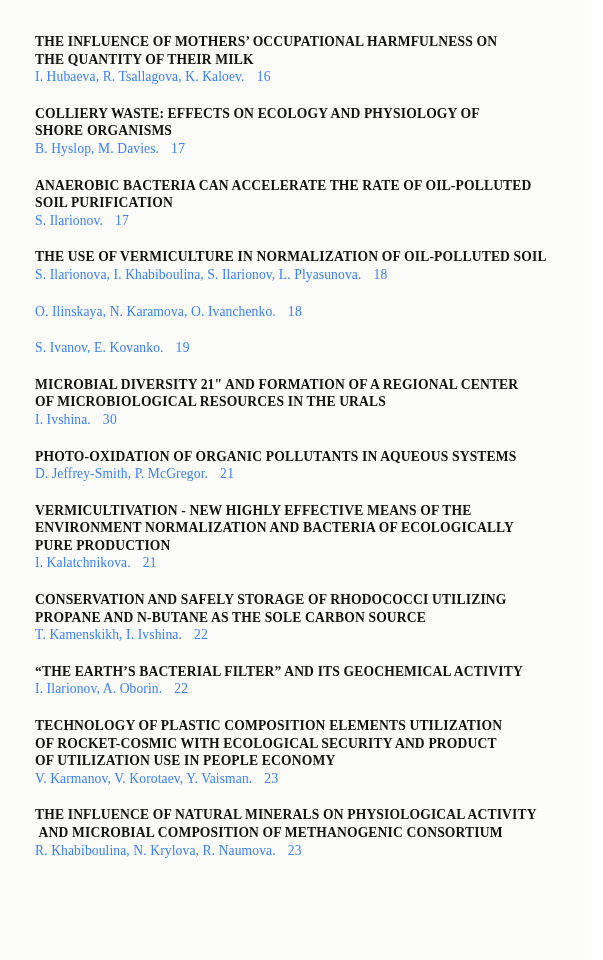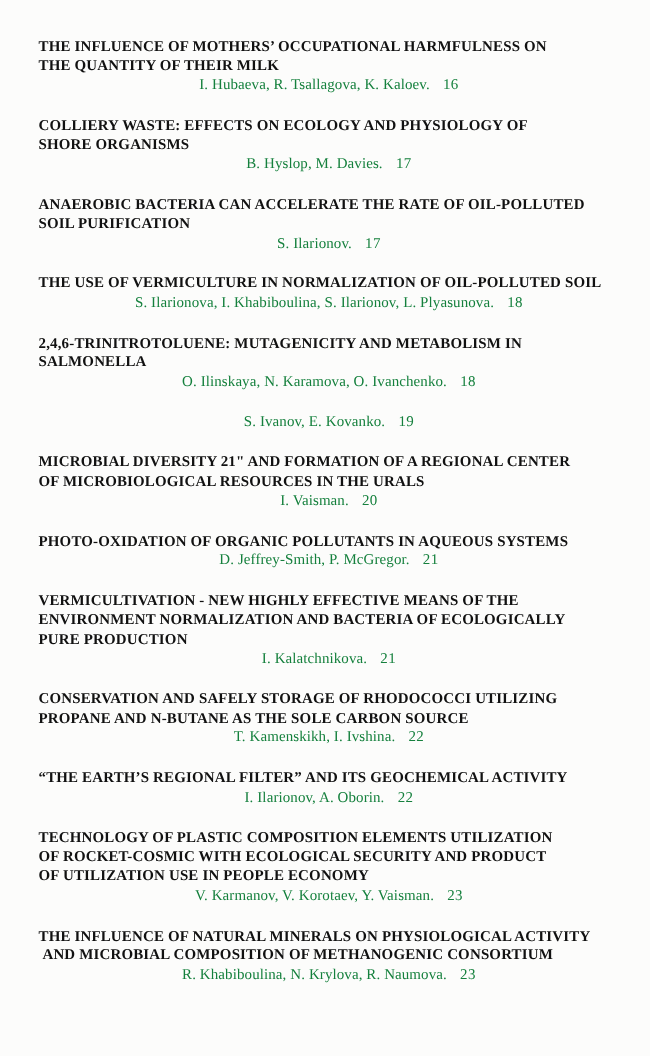--- a/index.html
+++ b/index.html
@@ -25,25 +25,25 @@
   .entry-title {
     font-weight: bold;
     font-size: 13.6px;
     line-height: 17.6px;
     letter-spacing: 0.15px;
     white-space: pre-wrap;
     color: #111111;
   }
   .entry-meta {
     display: flex;
-    justify-content: center;
+    justify-content: flex-start;
     align-items: baseline;
     font-size: 13.6px;
     line-height: 17.6px;
-    color: #15803d;
+    color: #3b82f6;
   }
   .entry-authors {
     letter-spacing: 0.1px;
   }
   .entry-page {
     padding-left: 12px;
     letter-spacing: 0.3px;
   }
 </style>
 </head>
@@ -80,41 +80,39 @@
 
   <div class="entry">
     <div class="entry-title">THE USE OF VERMICULTURE IN NORMALIZATION OF OIL-POLLUTED SOIL</div>
     <div class="entry-meta">
       <span class="entry-authors">S. Ilarionova, I. Khabiboulina, S. Ilarionov, L. Plyasunova.</span>
       <span class="entry-page">18</span>
     </div>
   </div>
 
   <div class="entry">
-    <div class="entry-title">2,4,6-TRINITROTOLUENE: MUTAGENICITY AND METABOLISM IN
-SALMONELLA</div>
     <div class="entry-meta">
       <span class="entry-authors">O. Ilinskaya, N. Karamova, O. Ivanchenko.</span>
       <span class="entry-page">18</span>
     </div>
   </div>
 
   <div class="entry">
     <div class="entry-meta">
       <span class="entry-authors">S. Ivanov, E. Kovanko.</span>
       <span class="entry-page">19</span>
     </div>
   </div>
 
   <div class="entry">
     <div class="entry-title">MICROBIAL DIVERSITY 21" AND FORMATION OF A REGIONAL CENTER
 OF MICROBIOLOGICAL RESOURCES IN THE URALS</div>
     <div class="entry-meta">
-      <span class="entry-authors">I. Vaisman.</span>
-      <span class="entry-page">20</span>
+      <span class="entry-authors">I. Ivshina.</span>
+      <span class="entry-page">30</span>
     </div>
   </div>
 
   <div class="entry">
     <div class="entry-title">PHOTO-OXIDATION OF ORGANIC POLLUTANTS IN AQUEOUS SYSTEMS</div>
     <div class="entry-meta">
       <span class="entry-authors">D. Jeffrey-Smith, P. McGregor.</span>
       <span class="entry-page">21</span>
     </div>
   </div>
@@ -132,21 +130,21 @@
   <div class="entry">
     <div class="entry-title">CONSERVATION AND SAFELY STORAGE OF RHODOCOCCI UTILIZING
 PROPANE AND N-BUTANE AS THE SOLE CARBON SOURCE</div>
     <div class="entry-meta">
       <span class="entry-authors">T. Kamenskikh, I. Ivshina.</span>
       <span class="entry-page">22</span>
     </div>
   </div>
 
   <div class="entry">
-    <div class="entry-title">“THE EARTH’S REGIONAL FILTER” AND ITS GEOCHEMICAL ACTIVITY</div>
+    <div class="entry-title">“THE EARTH’S BACTERIAL FILTER” AND ITS GEOCHEMICAL ACTIVITY</div>
     <div class="entry-meta">
       <span class="entry-authors">I. Ilarionov, A. Oborin.</span>
       <span class="entry-page">22</span>
     </div>
   </div>
 
   <div class="entry">
     <div class="entry-title">TECHNOLOGY OF PLASTIC COMPOSITION ELEMENTS UTILIZATION
 OF ROCKET-COSMIC WITH ECOLOGICAL SECURITY AND PRODUCT
 OF UTILIZATION USE IN PEOPLE ECONOMY</div>

